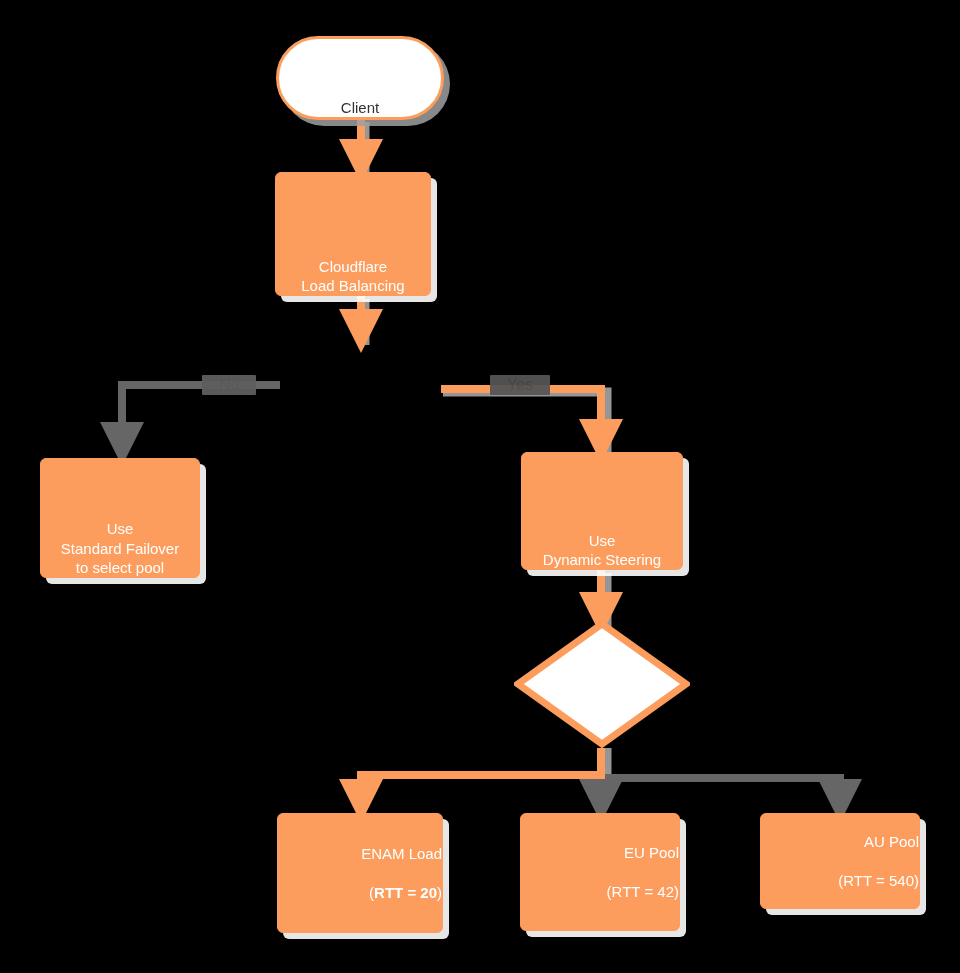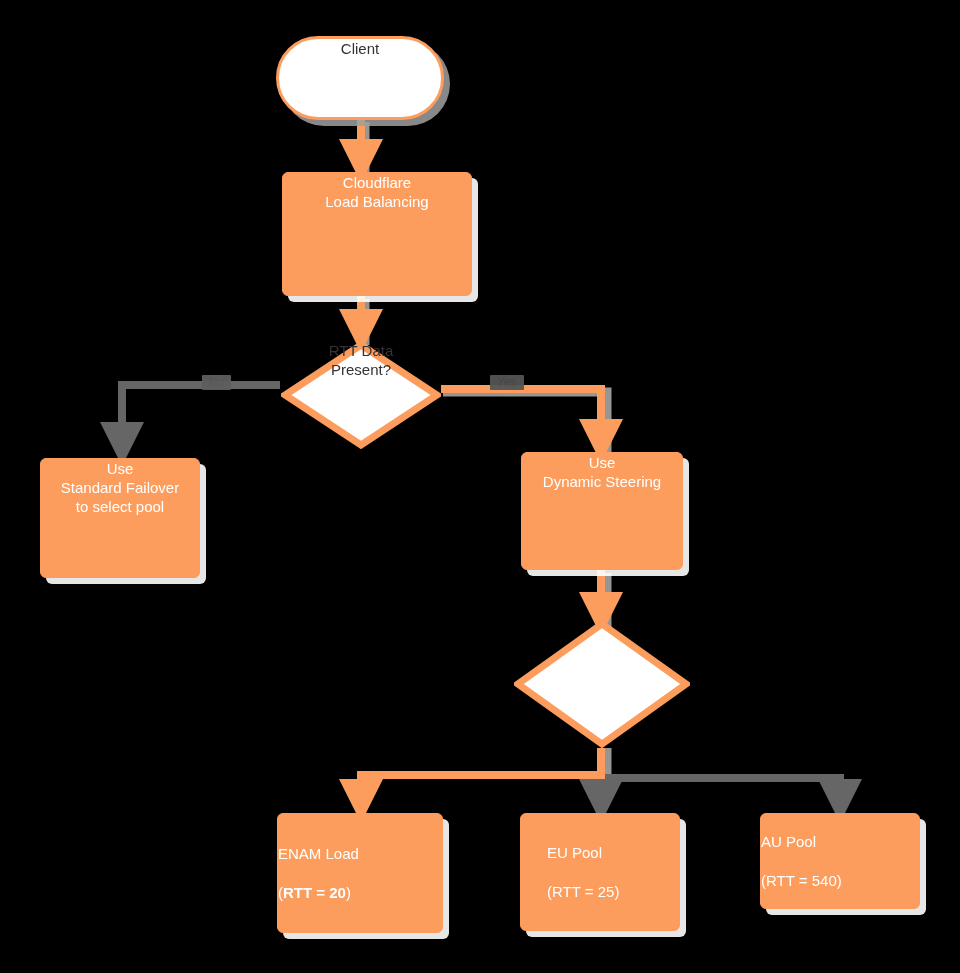--- a/index.html
+++ b/index.html
@@ -31,21 +31,21 @@
     top: 0;
     width: 960px;
     height: 973px;
   }
 
   
   .node {
     position: absolute;
     box-sizing: border-box;
     display: flex;
-    align-items: flex-start;
+    align-items: flex-end;
     justify-content: center;
     text-align: center;
     line-height: 1.28;
   }
 
   .node-label {
     display: block;
     white-space: pre-line;
     pointer-events: none;
   }
@@ -88,24 +88,24 @@
     z-index: 2;
   }
 
   .pool-rtt-strong {
     font-weight: bold;
   }
 
   
   .edge-label {
     position: absolute;
-    font-size: 12px;
+    font-size: 16px;
     color: #5a5a5a;
     background: #5e5e5e;
-    padding: 1px 7px;
+    padding: 1px 17px;
     border-radius: 1px;
     line-height: 1.1;
     white-space: nowrap;
     opacity: 0.95;
   }
   .edge-label-accent {
     color: #4a4a4a;
     background: #555555;
   }
 </style>
@@ -150,32 +150,25 @@
   </svg>
 
   <div class="edge-label" style="left:202px; top:375px;">No</div>
 
   <div class="edge-label edge-label-accent" style="left:490px; top:375px;">Yes</div>
 
   <div class="node node-terminal" style="left:276px; top:36px; width:168px; height:84px;">
     <span class="node-label">Client</span>
   </div>
 
-  <div class="node node-process" style="left:275px; top:172px; width:190px; height:124px;margin-left:7px;">
+  <div class="node node-process" style="left:275px; top:172px; width:156px; height:124px;">
     <span class="node-label">Cloudflare
 Load Balancing</span>
   </div>
 
-  <div class="node node-decision" style="left:281px; top:341px; width:160px; height:108px;">
-    <svg class="diamond-shape" viewBox="0 0 160 108" xmlns="http://www.w3.org/2000/svg" preserveAspectRatio="none">
-      <polygon points="80,4 156,54 80,104 4,54" fill="#ffffff" stroke="#fc9d5e" stroke-width="7" stroke-linejoin="miter"></polygon>
-    </svg>
-    <span class="node-label">RTT Data
-Present?</span>
-  </div>
 
   <div class="node node-process" style="left:40px; top:458px; width:160px; height:120px;">
     <span class="node-label">Use
 Standard Failover
 to select pool</span>
   </div>
 
   <div class="node node-process" style="left:521px; top:452px; width:162px; height:118px;">
     <span class="node-label">Use
 Dynamic Steering</span>
@@ -190,21 +183,21 @@
   <div class="node node-process" style="left:277px; top:813px; width:166px; height:120px; flex-direction:column;">
     <span class="node-label">ENAM Load</span>
     <span class="node-label">
       <span>(</span><span class="pool-rtt-strong">RTT = 20</span><span>)</span>
     </span>
   </div>
 
   <div class="node node-process" style="left:520px; top:813px; width:160px; height:118px; flex-direction:column;padding-left:26px;">
     <span class="node-label">EU Pool</span>
     <span class="node-label">
-      <span>(</span><span>RTT = 25</span><span>)</span>
+      <span>(</span><span>RTT = 42</span><span>)</span>
     </span>
   </div>
 
   <div class="node node-process" style="left:760px; top:813px; width:160px; height:96px; flex-direction:column;">
     <span class="node-label">AU Pool</span>
     <span class="node-label">
       <span>(</span><span>RTT = 540</span><span>)</span>
     </span>
   </div>
 

